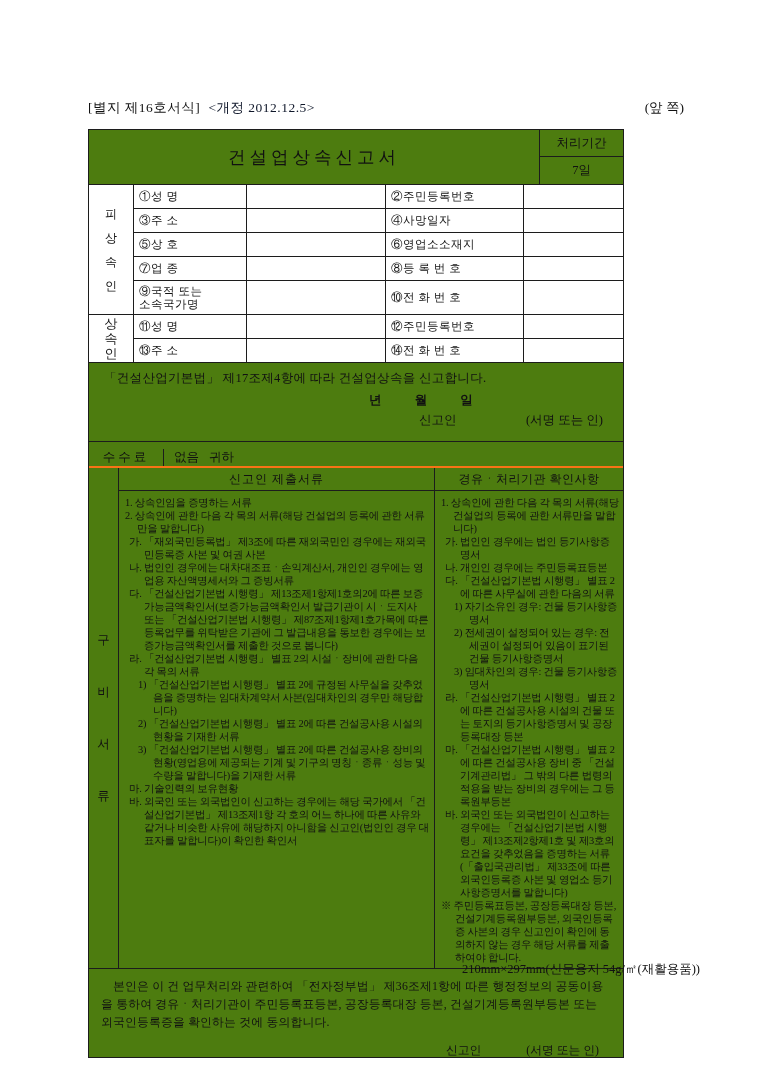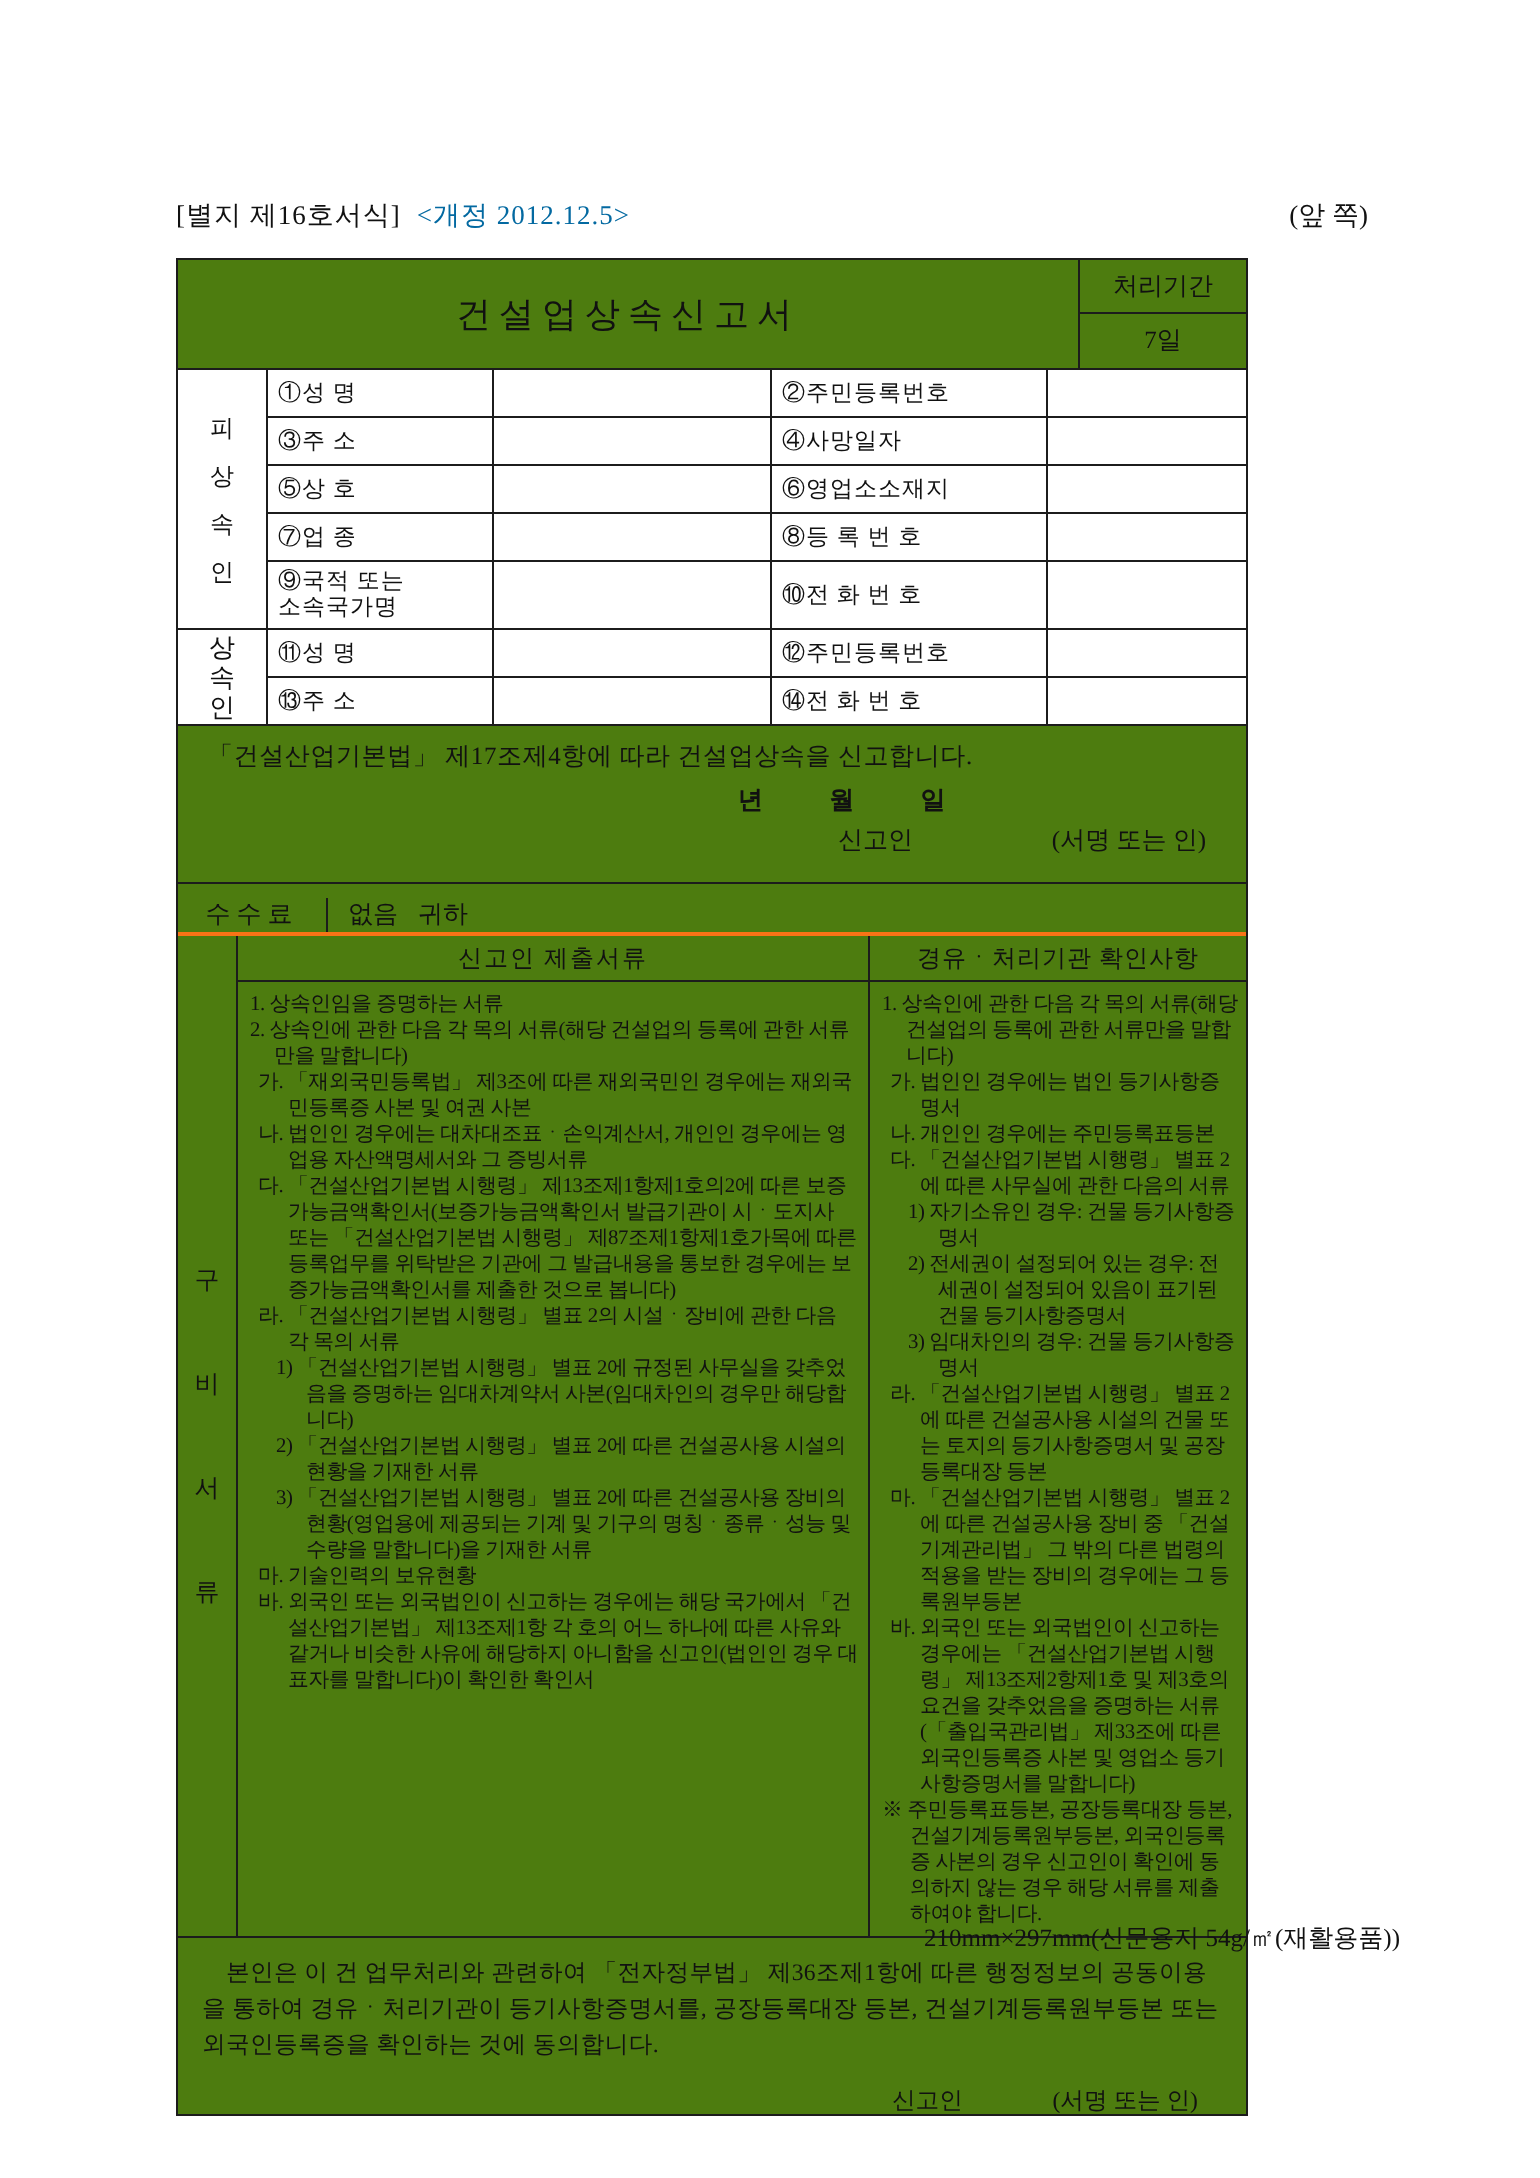--- a/index.html
+++ b/index.html
@@ -8,21 +8,21 @@
     width:770px; height:1089px; position:relative;
     font-family:"Liberation Serif","DejaVu Serif",serif;
     color:#111; -webkit-font-smoothing:antialiased;
   }
   .page { position:absolute; inset:0; }
 
   
   .meta-line { position:absolute; top:99px; left:88px; width:596px;
     display:flex; justify-content:space-between; font-size:13.5px; }
   .meta-left span { letter-spacing:0.5px; }
-  .revision { color:#0369a1; margin-left:8px; }
+  .revision { color:#0f172a; margin-left:8px; }
 
   
   .form-table { position:absolute; top:129px; left:88px; width:536px;
     border:1.4px solid #1c1c1c; background:#4d7c0f; }
 
   
   .title-row { display:flex; height:55px; border-bottom:1px solid #1c1c1c; }
   .title-cell { flex:1; display:flex; align-items:center; justify-content:center;
     font-size:17.5px; letter-spacing:4px; }
   .proc-cell { width:84px; border-left:1px solid #1c1c1c; display:flex; flex-direction:column; }
@@ -207,21 +207,21 @@
             <div class="doc-item lv1">라. 「건설산업기본법 시행령」 별표 2에 따른 건설공사용 시설의 건물 또는 토지의 등기사항증명서 및 공장등록대장 등본</div>
             <div class="doc-item lv1">마. 「건설산업기본법 시행령」 별표 2에 따른 건설공사용 장비 중 「건설기계관리법」  그 밖의 다른 법령의 적용을 받는 장비의 경우에는 그 등록원부등본</div>
             <div class="doc-item lv1">바. 외국인 또는 외국법인이 신고하는 경우에는 「건설산업기본법 시행령」  제13조제2항제1호 및 제3호의 요건을 갖추었음을 증명하는 서류(「출입국관리법」 제33조에 따른 외국인등록증 사본 및 영업소 등기사항증명서를 말합니다)</div>
             <div class="doc-item note">※ 주민등록표등본, 공장등록대장 등본, 건설기계등록원부등본, 외국인등록증 사본의 경우 신고인이 확인에 동의하지 않는 경우 해당 서류를 제출하여야 합니다.</div>
           </div>
         </div>
       </div>
     </div>
 
     <div class="consent">
-      <div class="consent-text">본인은 이 건 업무처리와 관련하여 「전자정부법」  제36조제1항에 따른 행정정보의 공동이용을 통하여 경유ㆍ처리기관이 등기사항증명서를, 공장등록대장 등본, 건설기계등록원부등본 또는 외국인등록증을 확인하는 것에 동의합니다.</div>
+      <div class="consent-text">본인은 이 건 업무처리와 관련하여 「전자정부법」  제36조제1항에 따른 행정정보의 공동이용을 통하여 경유ㆍ처리기관이 주민등록표등본, 공장등록대장 등본, 건설기계등록원부등본 또는 외국인등록증을 확인하는 것에 동의합니다.</div>
       <div class="consent-sign">
         <span class="consent-signer">신고인</span>
         <span class="consent-note">(서명 또는 인)</span>
       </div>
     </div>
 
   </div>
 
   <div class="footer-note">210mm×297mm(신문용지 54g/㎡(재활용품))</div>
 

